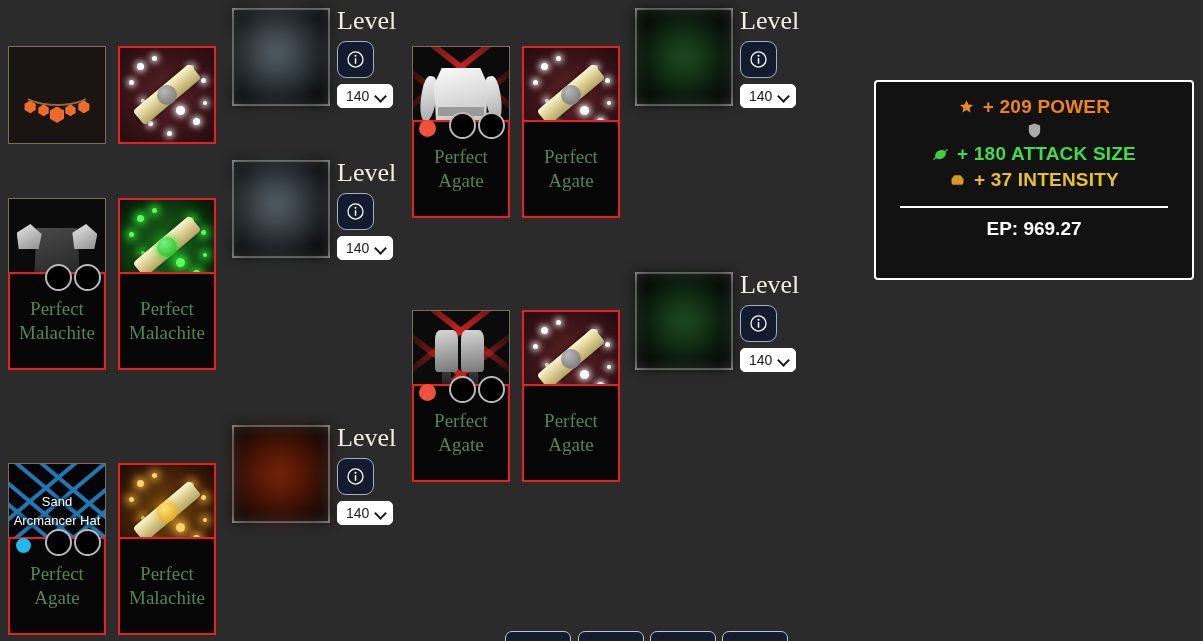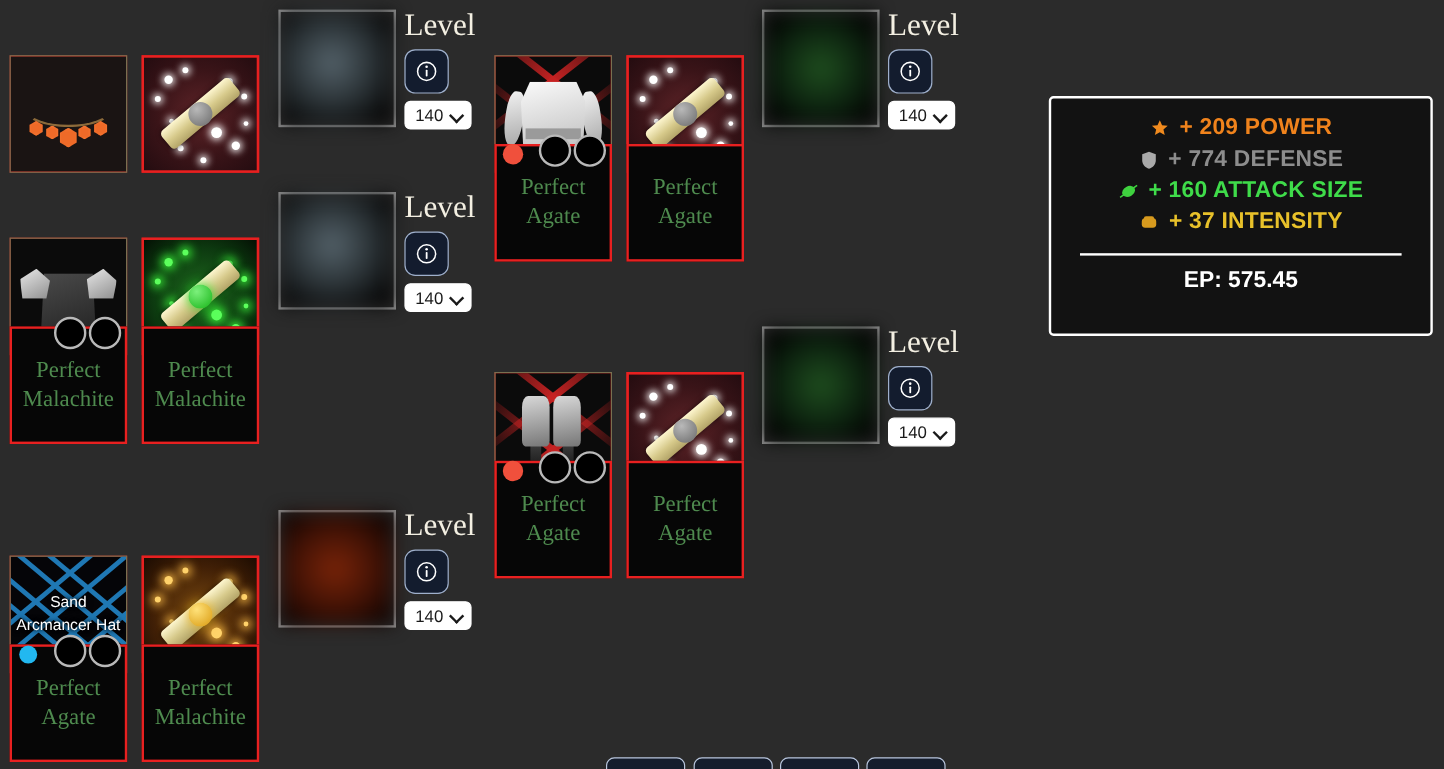--- a/index.html
+++ b/index.html
@@ -509,36 +509,35 @@
       <div class="stat-row">
         <span class="stat-ico"><svg width="17" height="17" viewBox="0 0 24 24">
             <path d="M12 1.6l2.7 6.1 6.6.6-5 4.4 1.5 6.5L12 15.7 6.2 19.2l1.5-6.5-5-4.4 6.6-.6z" fill="#f08a1e"></path>
           </svg></span>
         <span style="color: rgb(240, 131, 28);">+ 209 POWER</span>
       </div>
       <div class="stat-row">
         <span class="stat-ico"><svg width="17" height="17" viewBox="0 0 24 24">
             <path d="M12 2l8 3v7c0 5-3.6 8.6-8 10-4.4-1.4-8-5-8-10V5z" fill="#a9a9a9"></path>
           </svg></span>
-        <span style="color: rgb(141, 141, 141);">+ 774 DEFENSE</span>
       </div>
       <div class="stat-row">
         <span class="stat-ico"><svg width="17" height="17" viewBox="0 0 24 24">
             <ellipse cx="12" cy="12" rx="8" ry="6" fill="#3fd23f" transform="rotate(-28 12 12)"></ellipse>
             <path d="M2 19L22 5" stroke="#3fd23f" stroke-width="1.8"></path>
           </svg></span>
-        <span style="color: rgb(63, 220, 74);">+ 160 ATTACK SIZE</span>
+        <span style="color: rgb(63, 220, 74);">+ 180 ATTACK SIZE</span>
       </div>
       <div class="stat-row">
         <span class="stat-ico"><svg width="17" height="17" viewBox="0 0 24 24">
             <rect x="3.5" y="7" width="17" height="11" rx="4" fill="#d79a1e"></rect>
             <rect x="6" y="4.5" width="12" height="5" rx="2.5" fill="#d79a1e"></rect>
           </svg></span>
         <span style="color: rgb(232, 193, 42);">+ 37 INTENSITY</span>
       </div>
       <div class="ep-divider"></div>
-      <div class="ep-text">EP: 575.45</div>
+      <div class="ep-text">EP: 969.27</div>
     </div>
     <div class="bottom-btn" style="left: 505px;"></div>
     <div class="bottom-btn" style="left: 578px;"></div>
     <div class="bottom-btn" style="left: 650px;"></div>
     <div class="bottom-btn" style="left: 722px;"></div>
   </div>
 
 </body></html>

